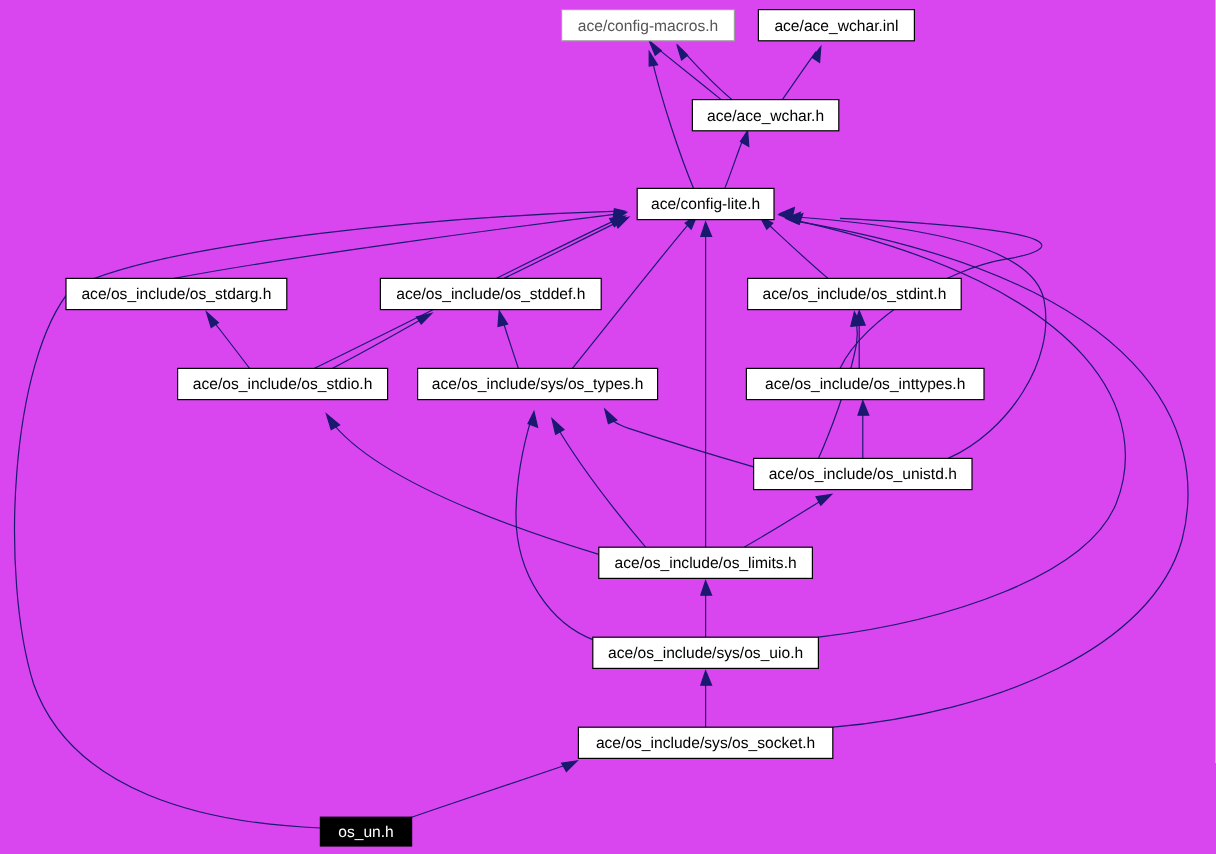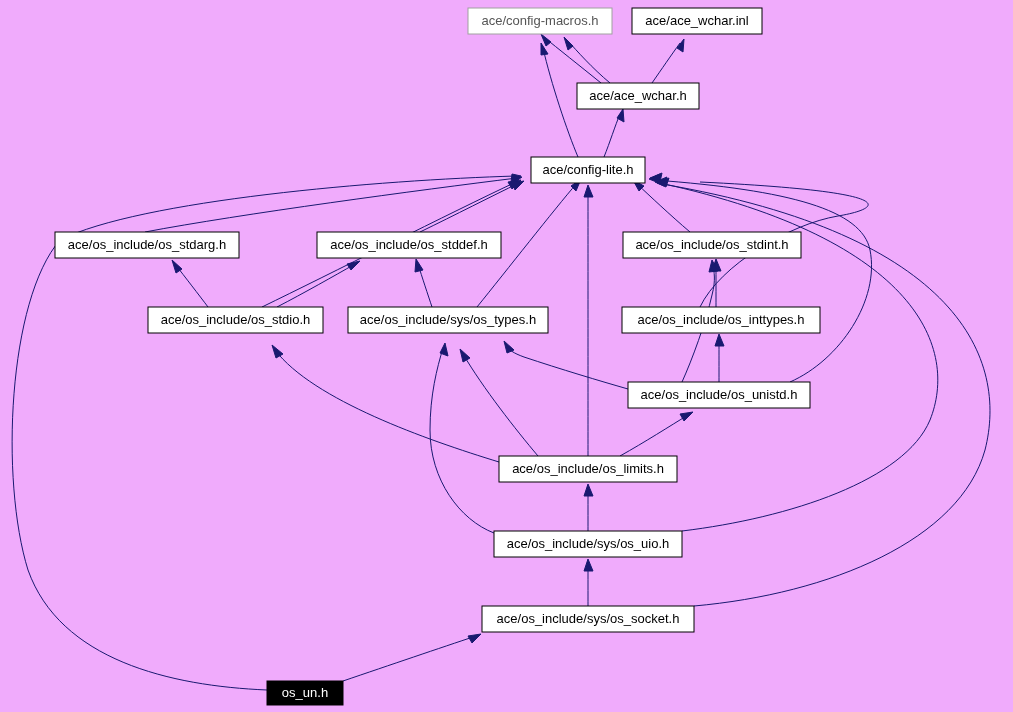--- a/index.html
+++ b/index.html
@@ -4,21 +4,21 @@
 <style>
   html, body {
     margin: 0;
     padding: 0;
     background: #ffffff;
   }
   #graph-root {
     position: relative;
     width: 1013px;
     height: 712px;
-    background: #f0abfc;
+    background: #d946ef;
     font-family: "Liberation Sans", sans-serif;
     overflow: hidden;
   }
   #graph-svg {
     position: absolute;
     left: 0;
     top: 0;
     width: 1013px;
     height: 712px;
     display: block;

